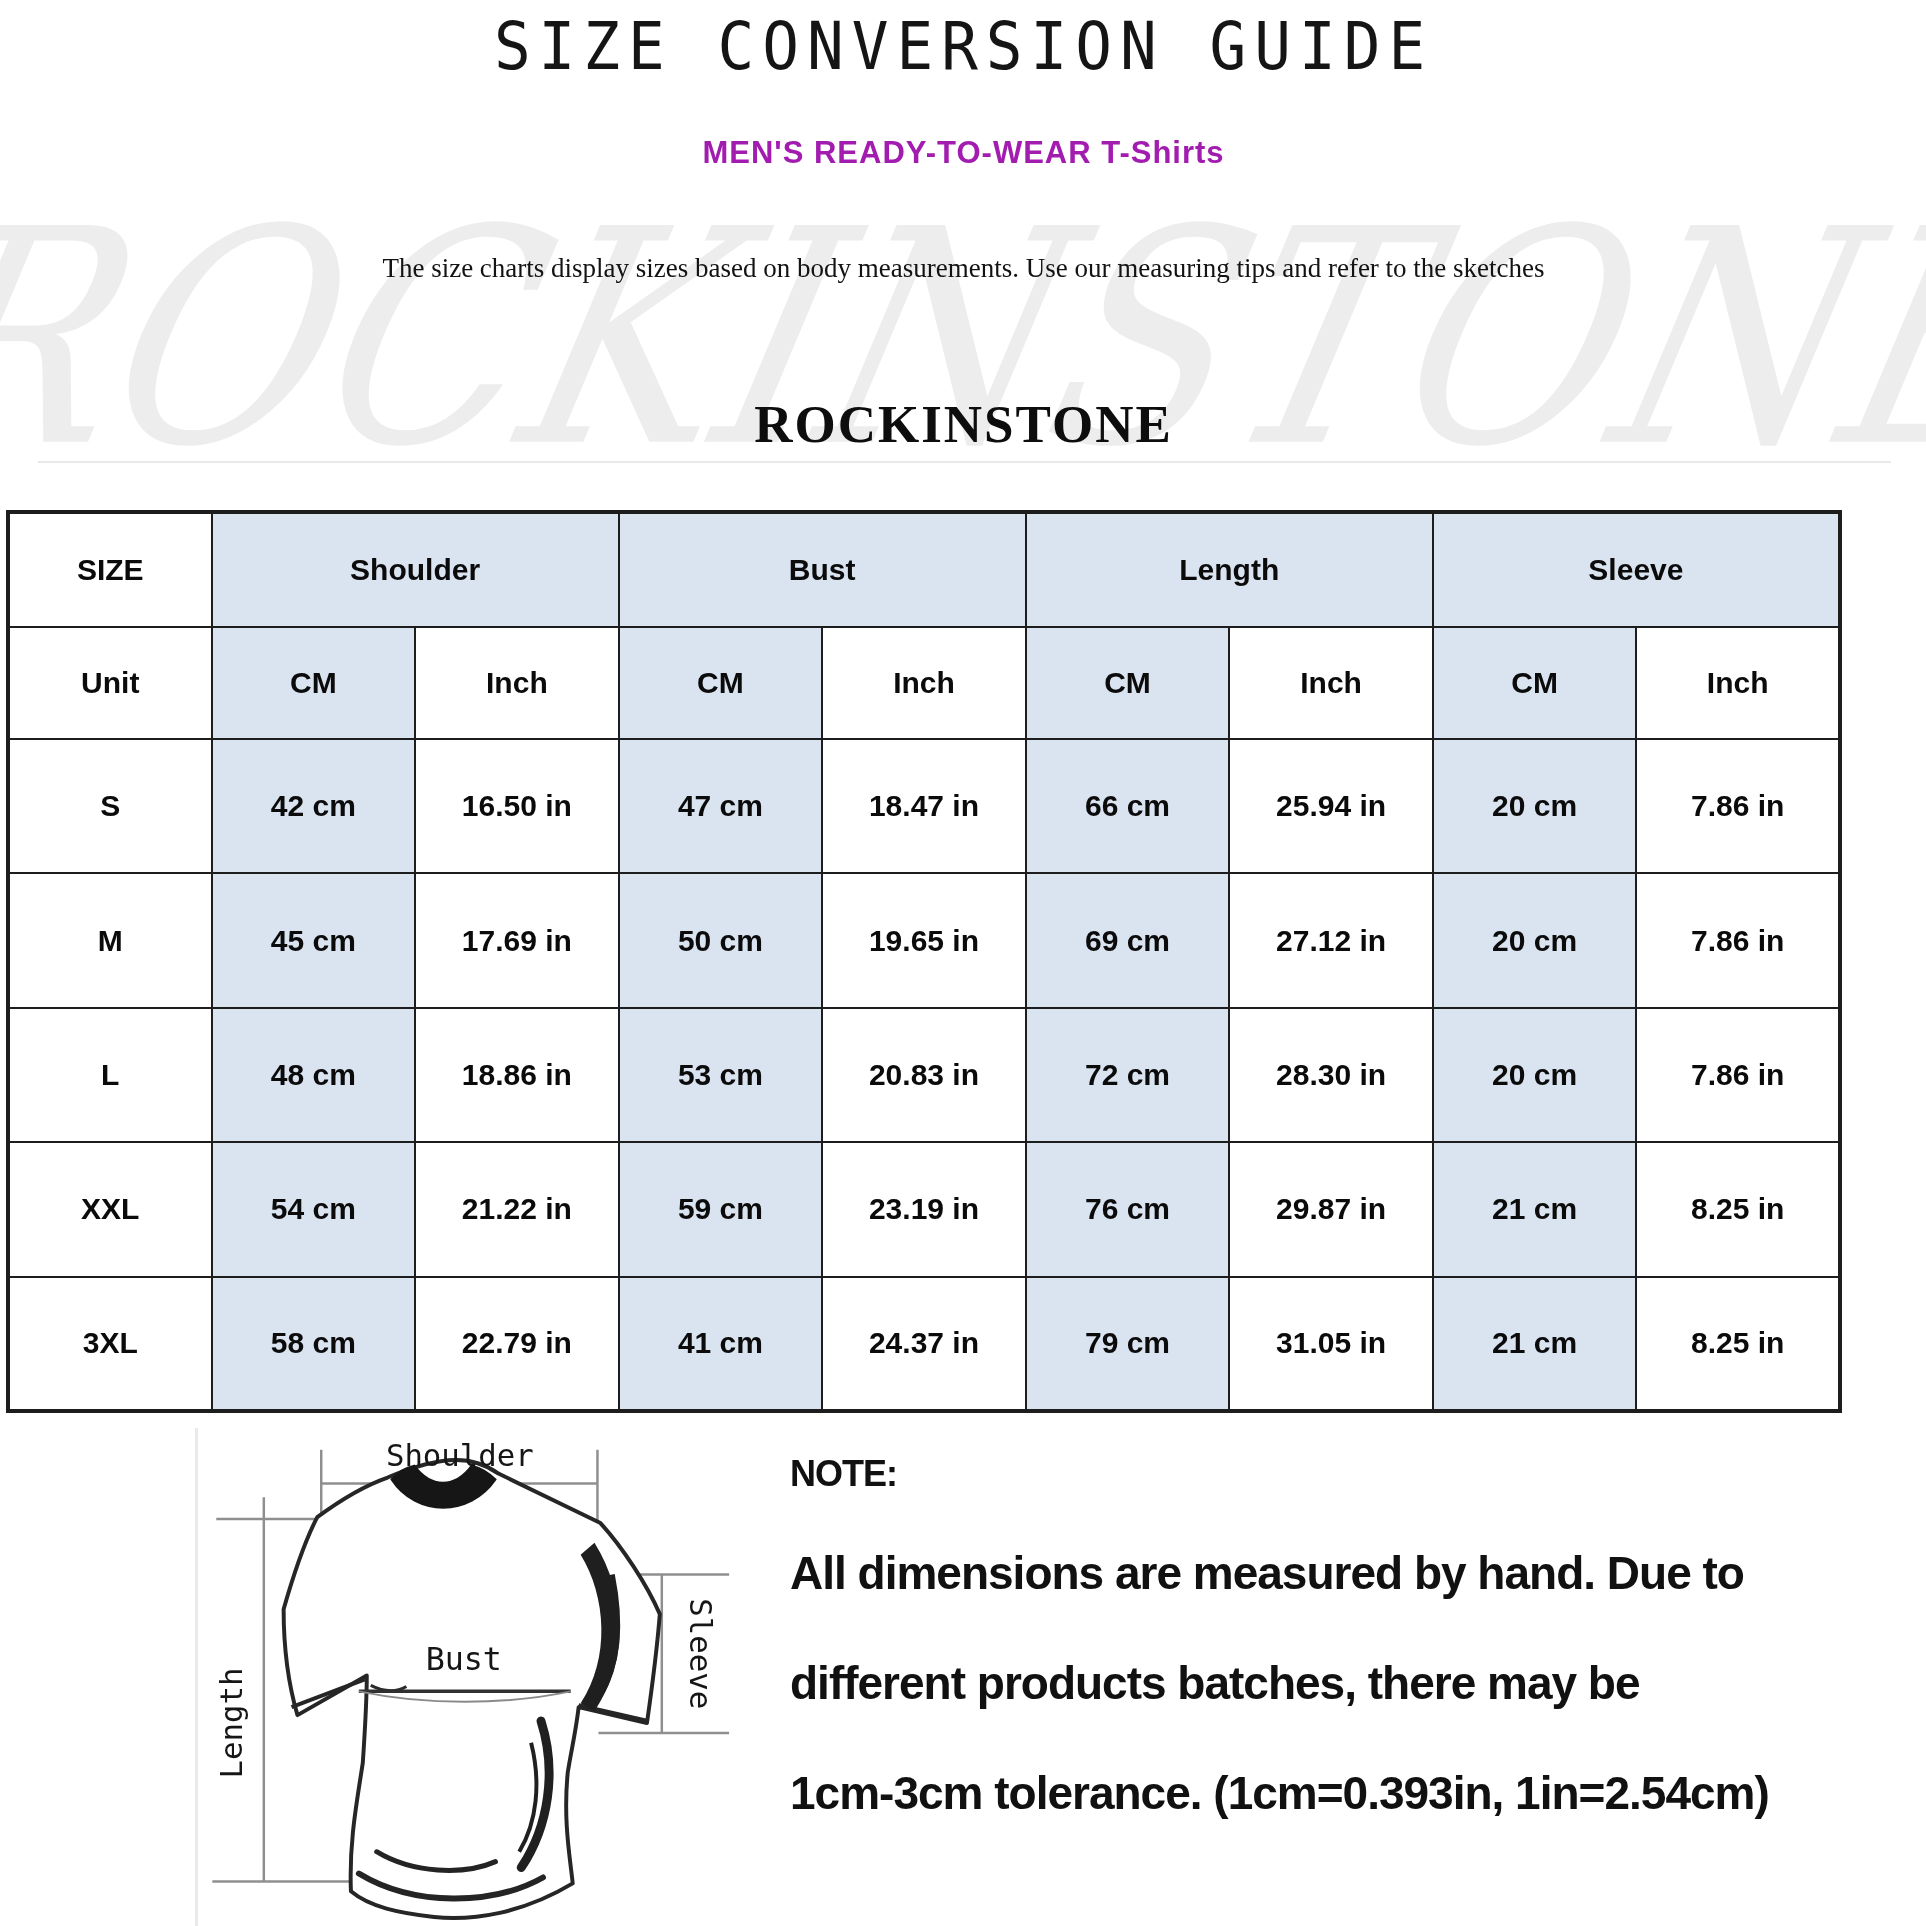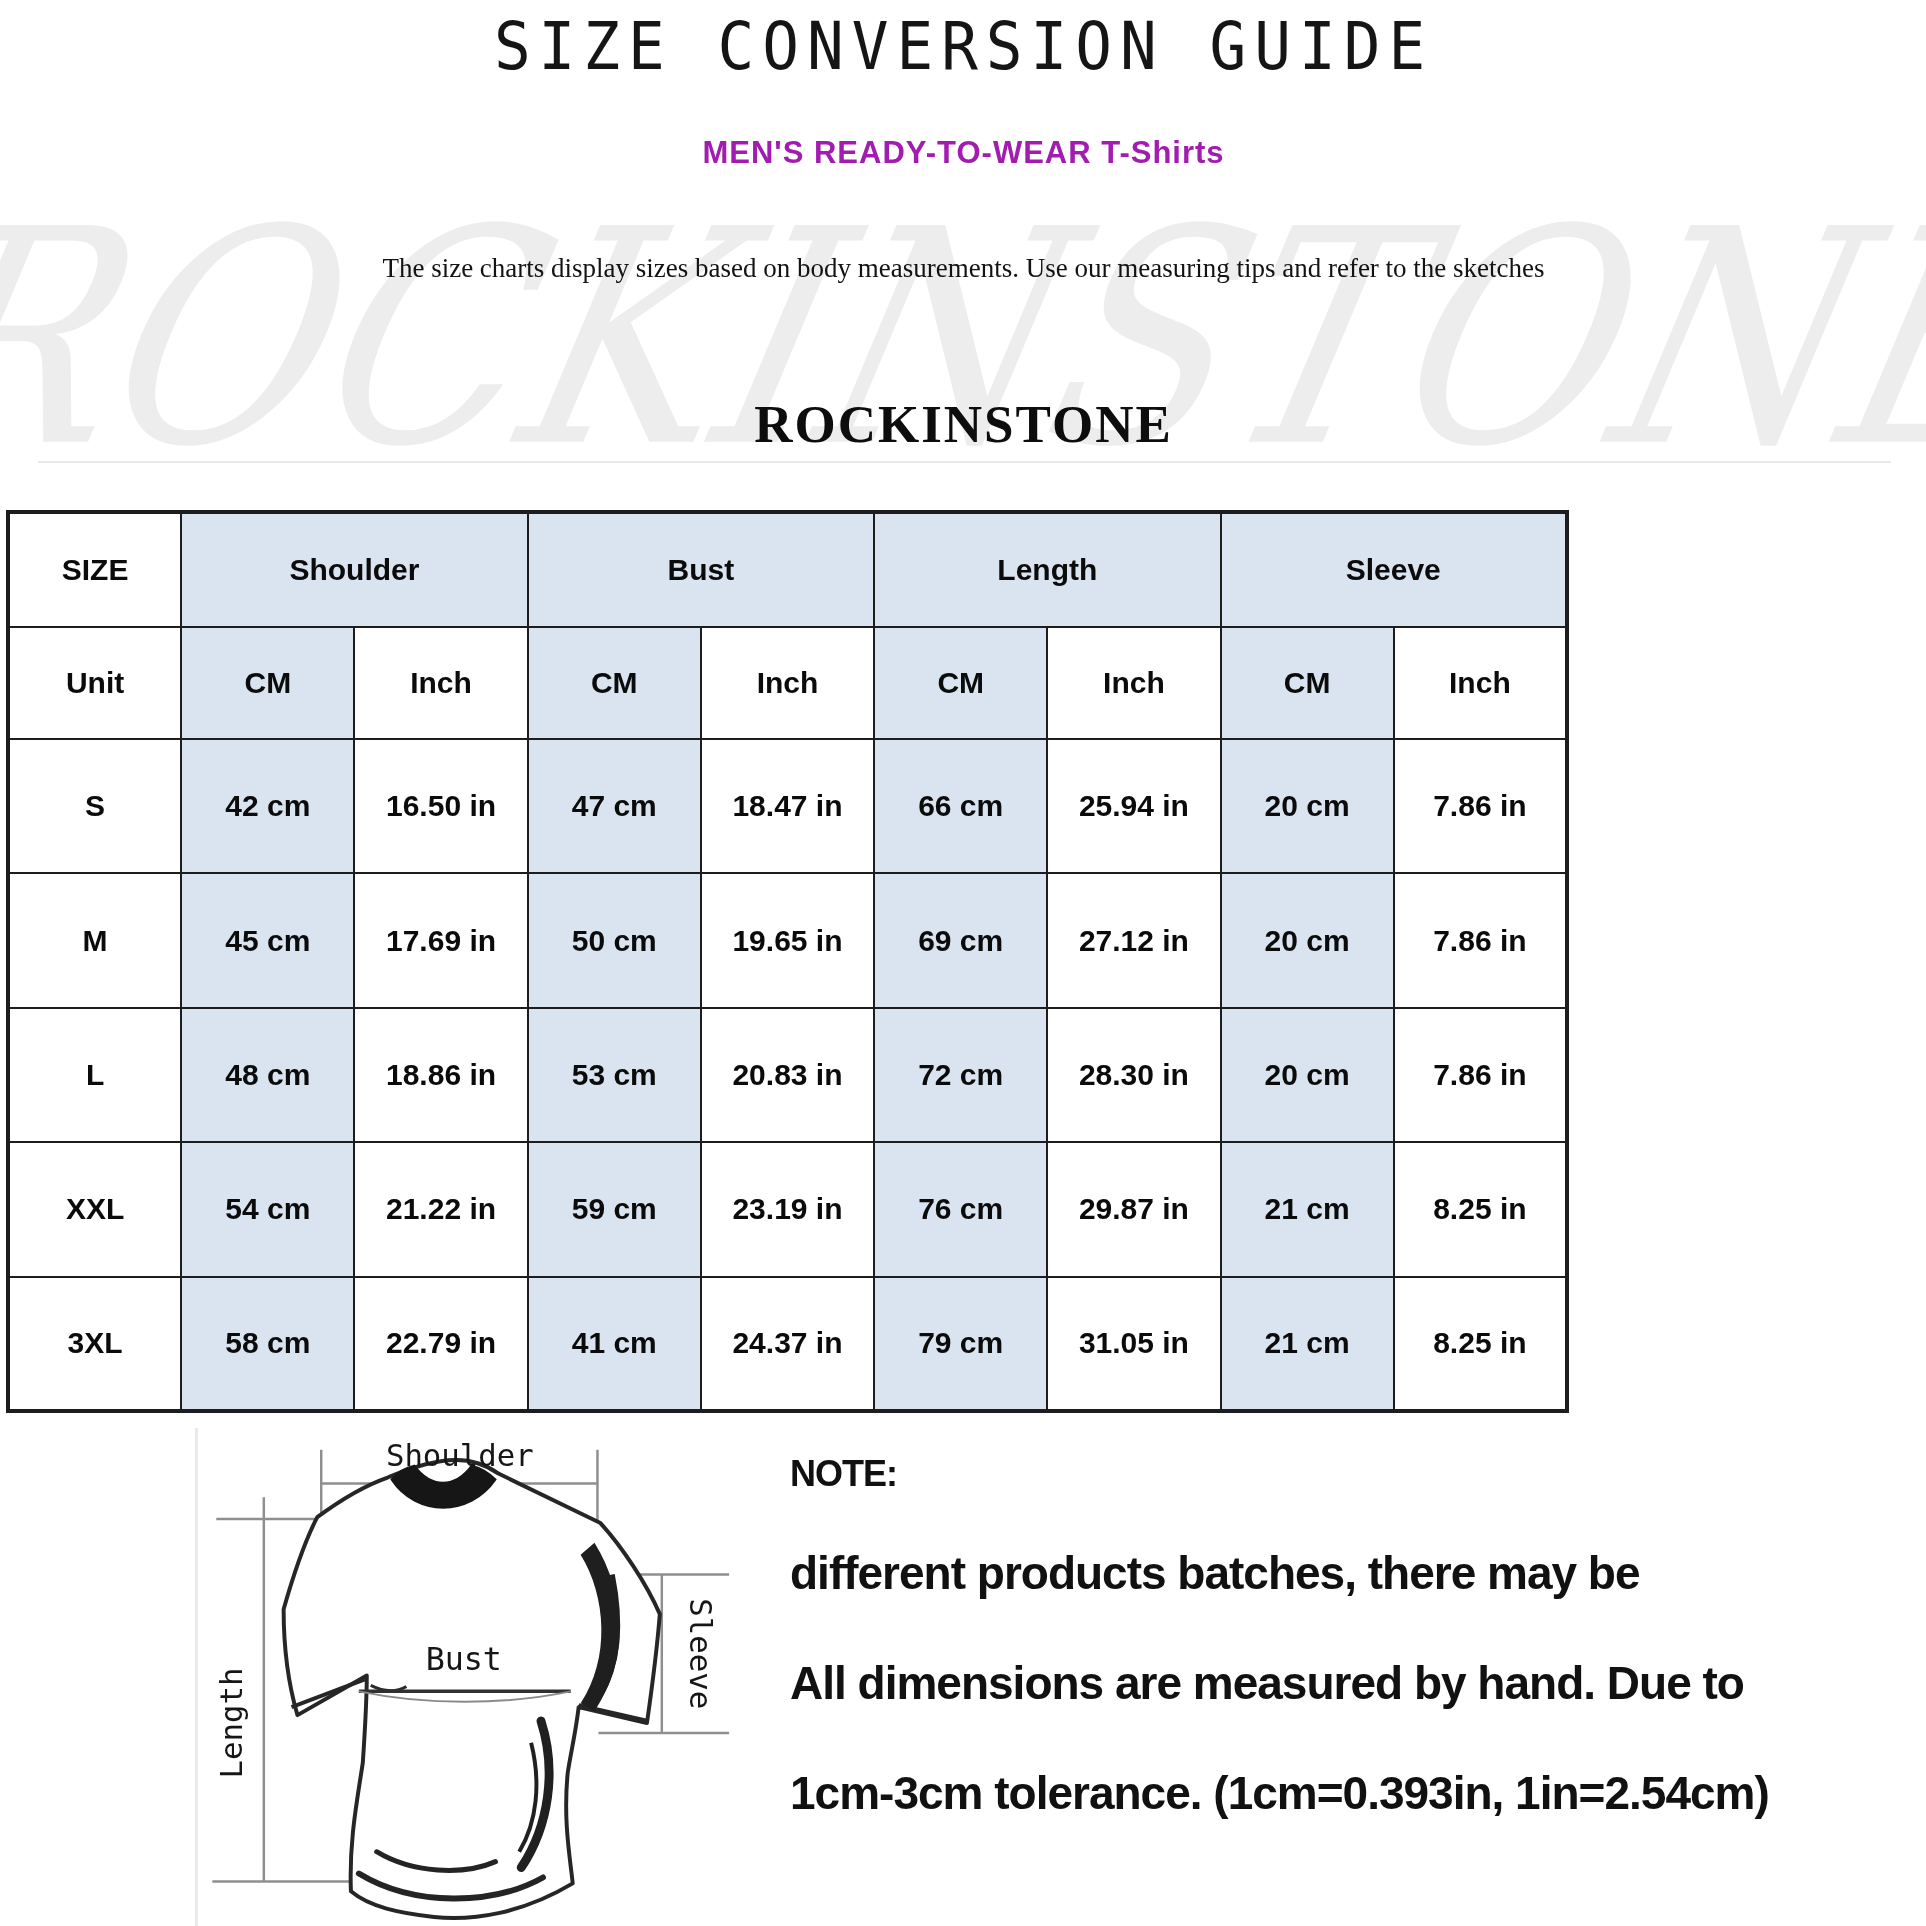--- a/index.html
+++ b/index.html
@@ -16,21 +16,21 @@
          font-size:61px;letter-spacing:8px;color:#151515;transform:scaleY(1.08);}
   .subtitle{position:absolute;left:0;top:135px;width:100%;text-align:center;
             font-weight:700;font-size:31px;letter-spacing:1px;color:#a21caf;}
   .desc{position:absolute;left:0;width:100%;text-align:center;
         font-family:"Liberation Serif",serif;font-size:27px;color:#131313;}
   .desc1{top:253px;} .desc2{top:313px;}
   .brand{position:absolute;left:0;top:394px;width:100%;text-align:center;
          font-family:"Liberation Serif",serif;font-weight:700;font-size:53px;letter-spacing:2px;color:#0d0d0d;}
 
   
-  table.size{position:absolute;left:6px;top:510px;width:1563px;height:903px;
+  table.size{position:absolute;left:6px;top:510px;width:1836px;height:903px;
              border-collapse:collapse;table-layout:fixed;border:4px solid #1d1d1d;}
   table.size td, table.size th{border:2.5px solid #1d1d1d;text-align:center;vertical-align:middle;
              font-family:"Liberation Sans",sans-serif;font-weight:700;font-size:30px;color:#0b0b0b;
              padding:0;}
   table.size tr{height:112px;}
   table.size tr.group-row{height:115px;}
   .blue{background:#dae3f0;}
   .white{background:#ffffff;}
 
   
@@ -199,19 +199,19 @@
     </g>
 
     <text x="316" y="40" text-anchor="middle" font-size="31">Shoulder</text>
     <text x="320" y="246" text-anchor="middle" font-size="32">Bust</text>
     <text transform="translate(96,300) rotate(-90)" text-anchor="middle" font-size="31">Length</text>
     <text transform="translate(548,230) rotate(90)" text-anchor="middle" font-size="31">Sleeve</text>
   </svg>
 
   <div class="note">
     <p class="note-heading">NOTE:</p>
+    <p class="note-line">All dimensions are measured by hand. Due to</p>
     <p class="note-line">different products batches, there may be</p>
-    <p class="note-line">All dimensions are measured by hand. Due to</p>
     <p class="note-line">1cm-3cm tolerance. (1cm=0.393in, 1in=2.54cm)</p>
   </div>
 
 </div>
 
 
 </body></html>

